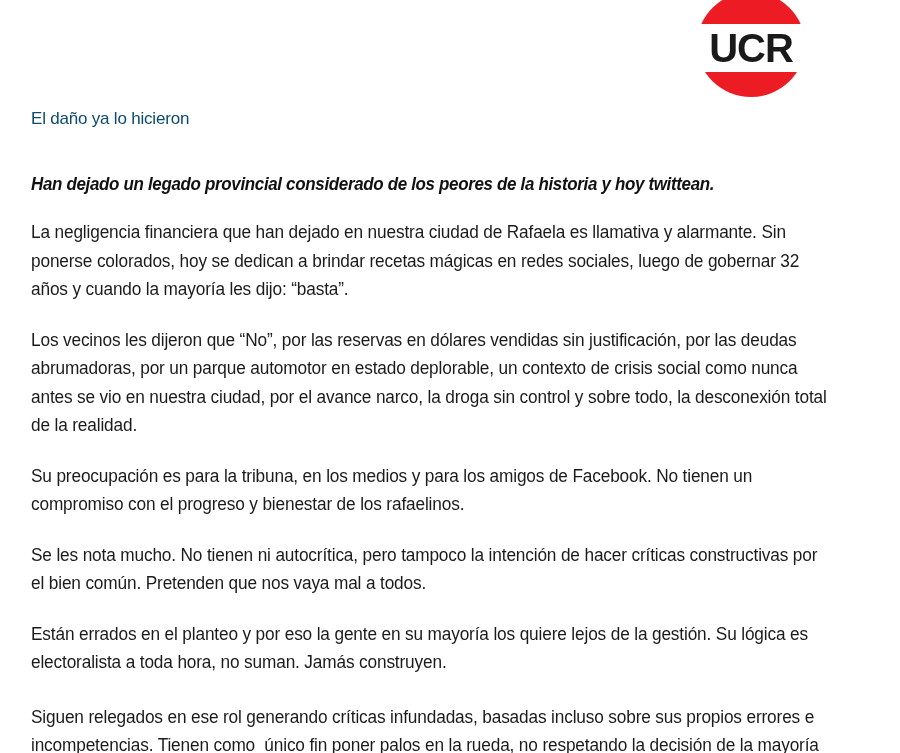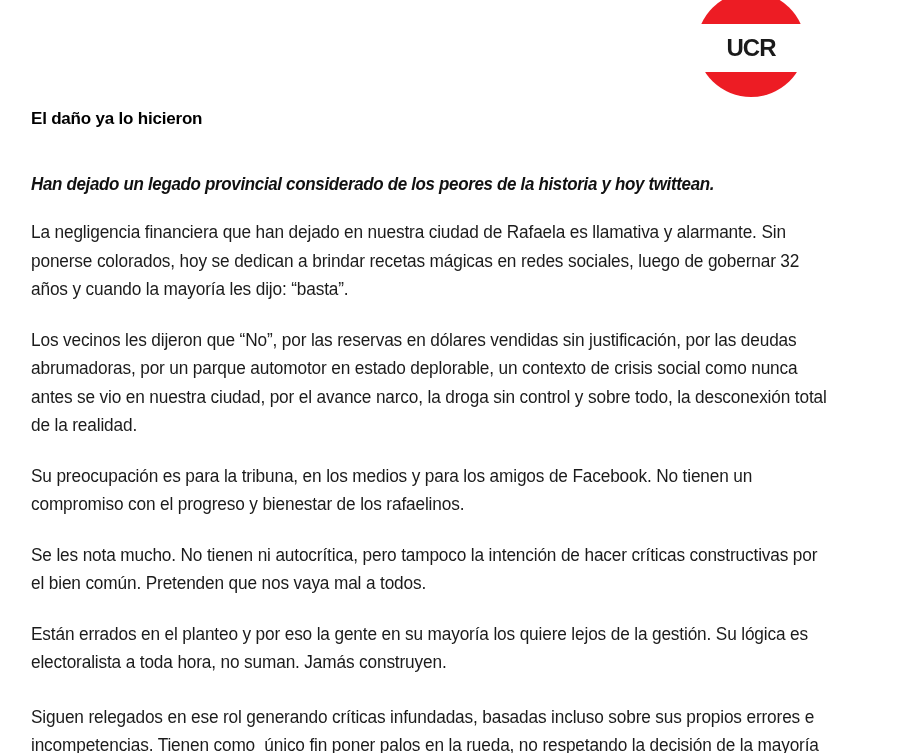--- a/index.html
+++ b/index.html
@@ -54,43 +54,43 @@
     position: absolute;
     top: 24px;
     left: -4px;
     width: 116px;
     height: 48px;
     display: flex;
     align-items: center;
     justify-content: center;
     font-family: "Liberation Sans", sans-serif;
     font-weight: bold;
-    font-size: 24px;
+    font-size: 40px;
     letter-spacing: -1px;
     color: #1a1a1a;
     line-height: 1;
   }
 
   
   .doc {
     position: absolute;
     top: 0;
     left: 0;
     width: 900px;
     padding: 108px 55px 0 31px;
     box-sizing: border-box;
   }
 
   .doc-title {
     margin: 0;
     font-family: "Liberation Sans", sans-serif;
     font-size: 17px;
-    font-weight: bold;
+    font-weight: normal;
     letter-spacing: -0.2px;
-    color: #000000;
+    color: #0c4a6e;
     line-height: 22px;
   }
 
   .doc-subtitle {
     margin: 42px 0 0 0;
     font-family: "Liberation Sans", sans-serif;
     font-size: 17.5px;
     font-weight: bold;
     font-style: italic;
     letter-spacing: -0.35px;

